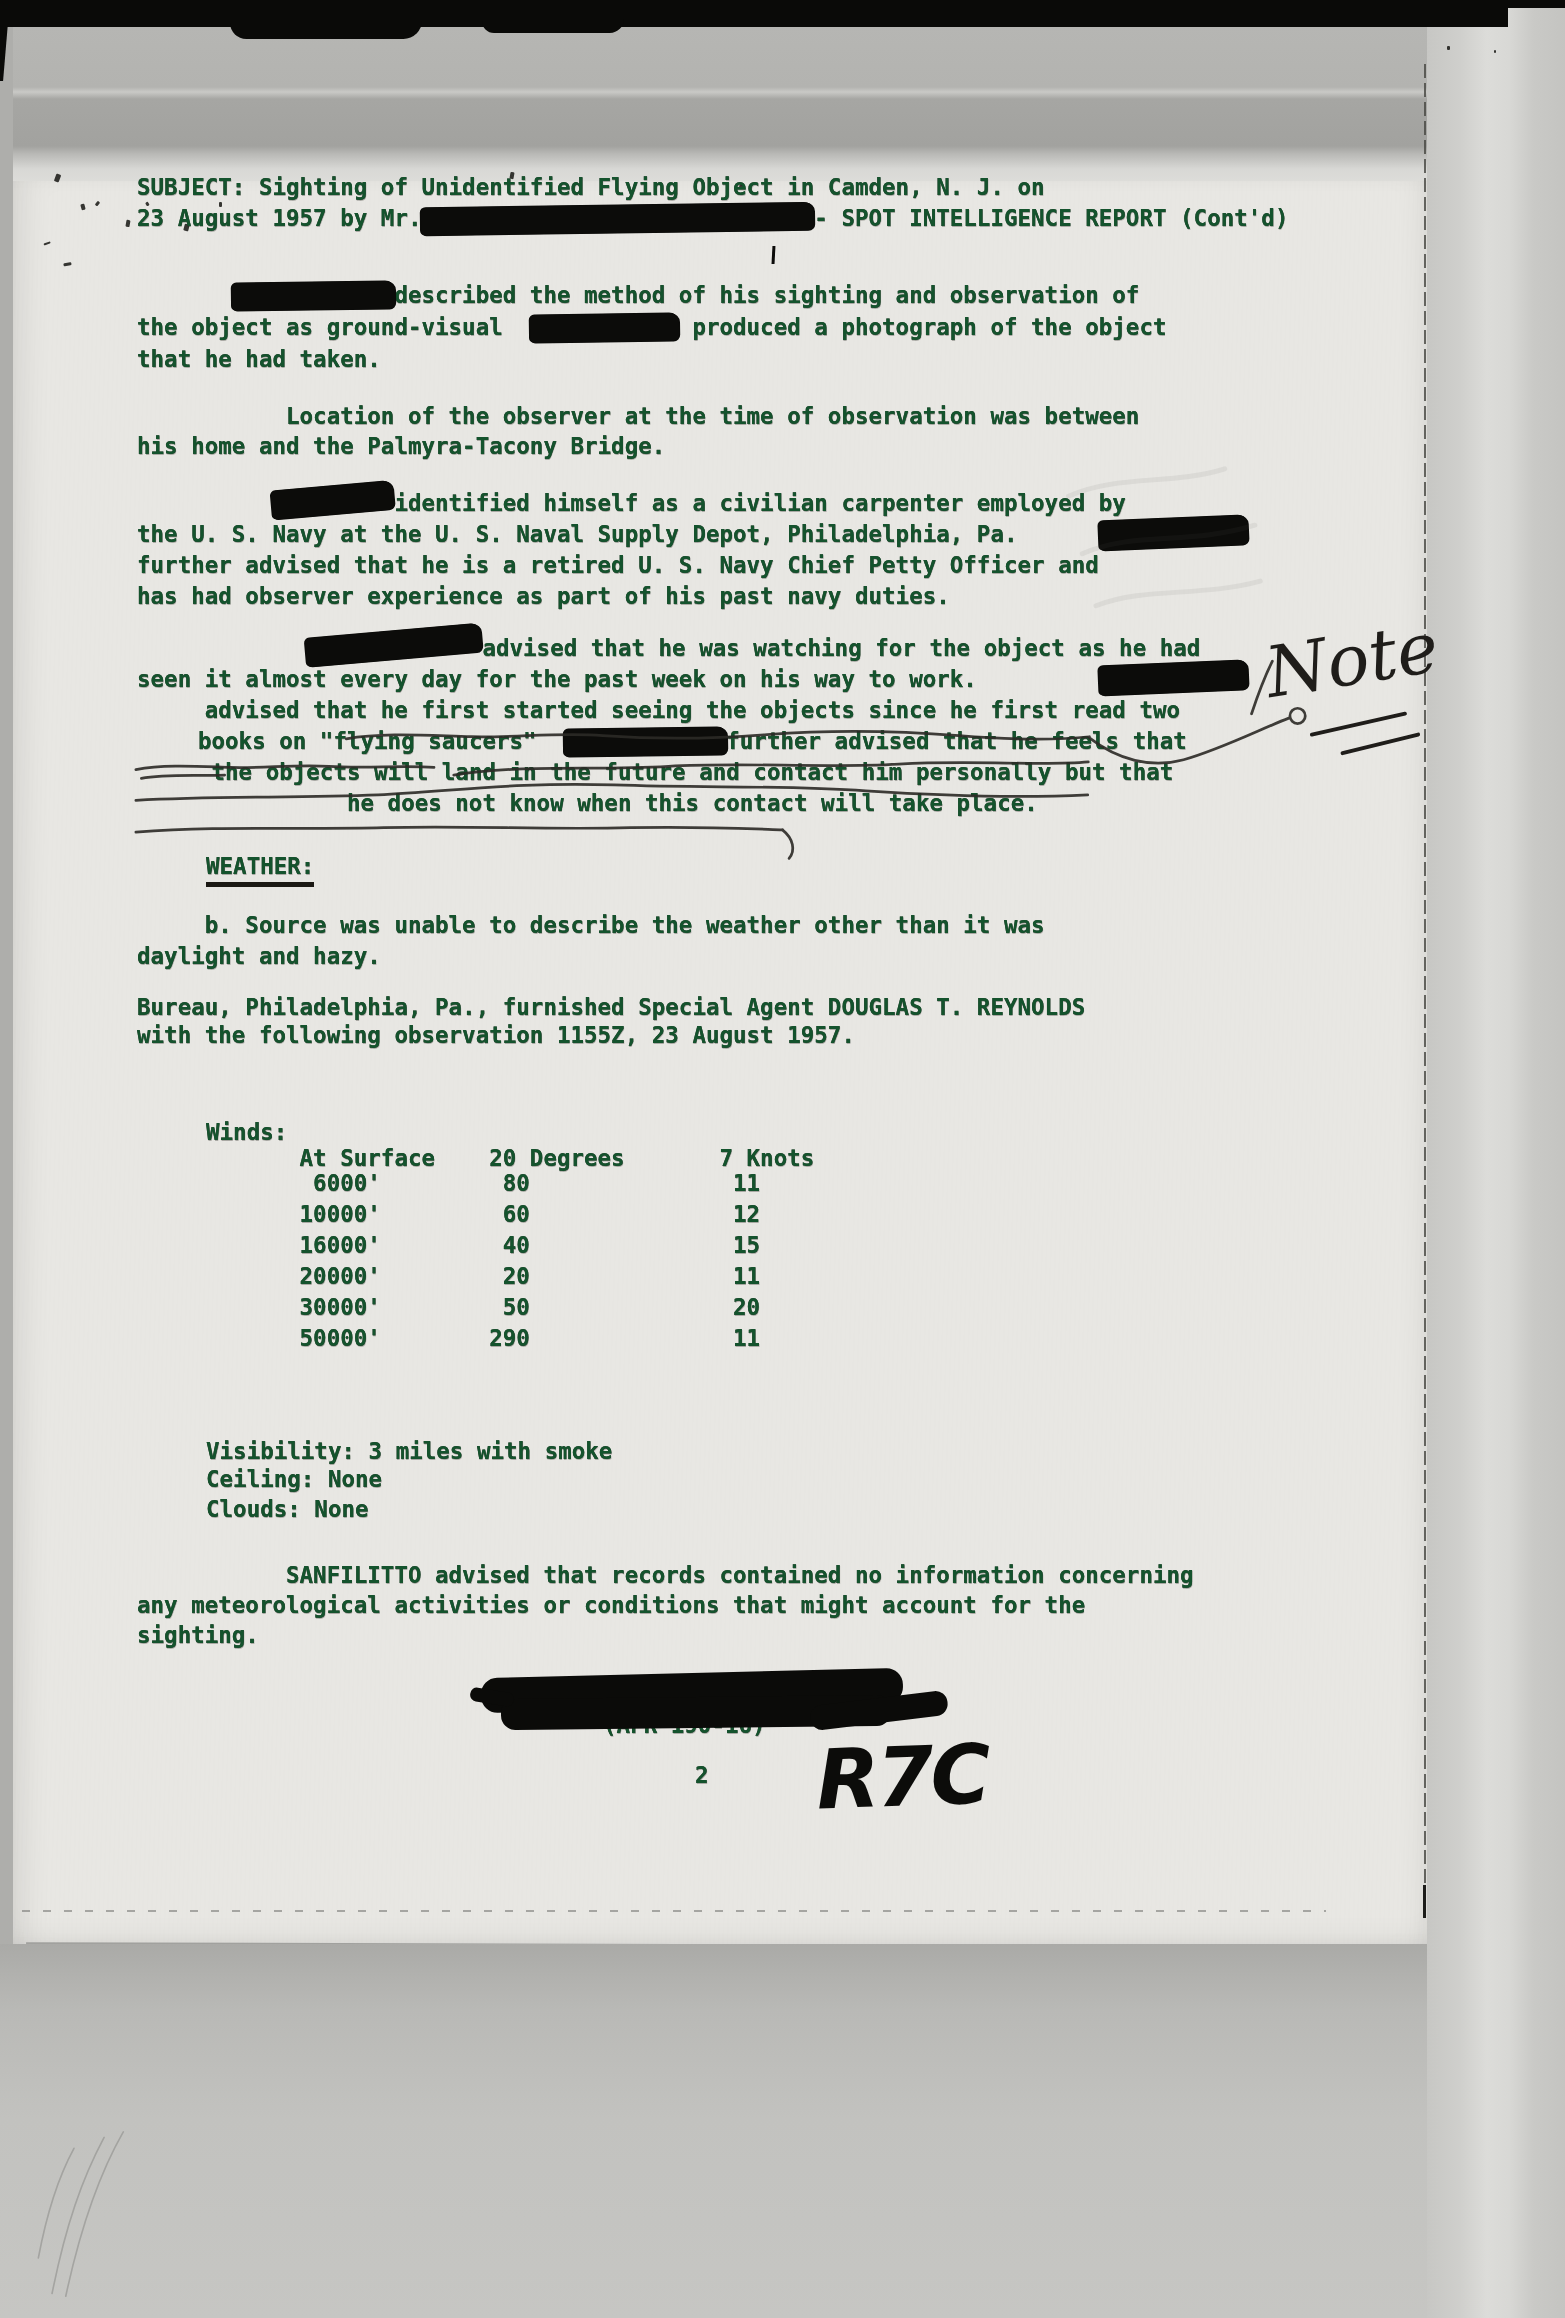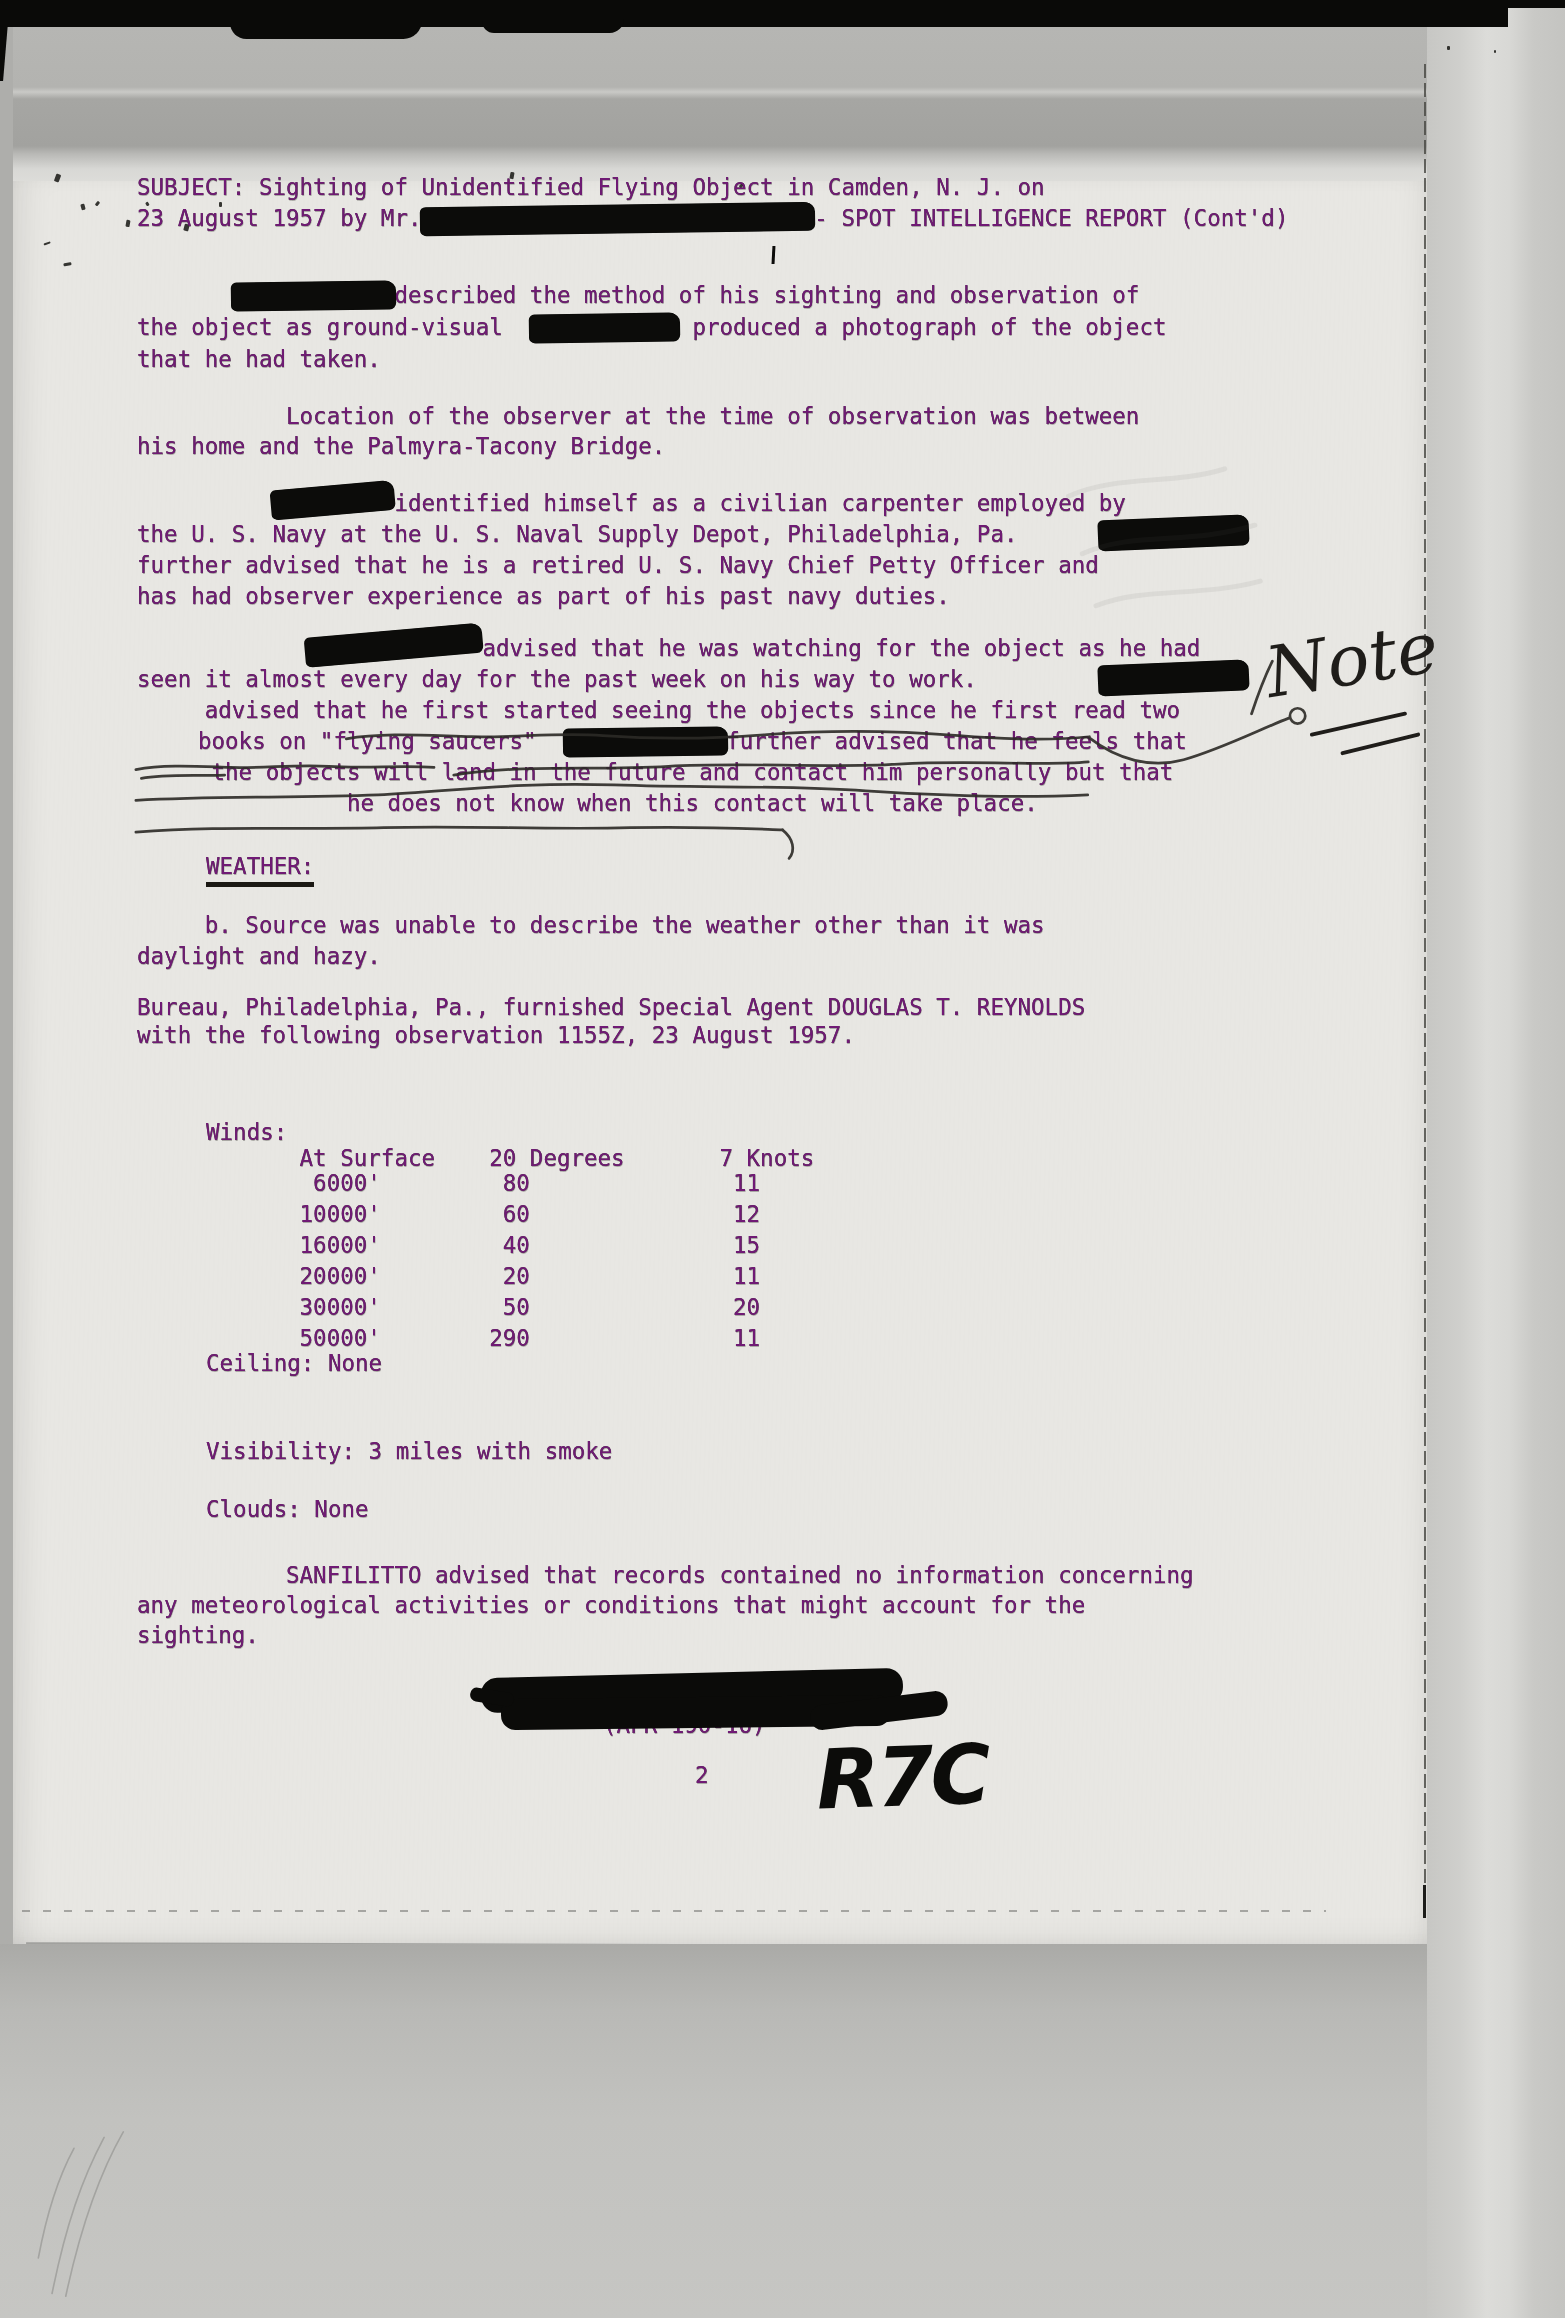--- a/index.html
+++ b/index.html
@@ -26,41 +26,41 @@
      background:repeating-linear-gradient(90deg,#6f6f6c 0 7.7px,transparent 7.7px 21px);}
   .bottom-area{position:absolute;left:0;top:1944px;width:1427px;height:374px;
      background:linear-gradient(180deg,#aaaaa7 0,#b9b9b6 66px,#c2c2bf 175px,#c6c6c3 100%);}
   .bottom-shadow-band{position:absolute;left:26px;top:1944px;width:1332px;height:54px;background:#a1a19e;
      border-radius:0 0 26px 38px; transform:rotate(.15deg);}
   .edge-dashed-line{position:absolute;left:1424px;top:64px;width:1.6px;height:1852px;opacity:.8;
      background:repeating-linear-gradient(180deg,#454540 0 14.2px,transparent 14.2px 19px);}
   .edge-bold-segment{position:absolute;left:1423px;top:1885px;width:3.3px;height:33px;background:#1d1d1a;}
   .speck{position:absolute;background:#161613;opacity:.85;border-radius:1.1px;}
   
-  .tblock{position:absolute;font-size:22.5px;font-weight:400;color:#701a75;letter-spacing:0;
+  .tblock{position:absolute;font-size:22.5px;font-weight:700;color:#14532d;letter-spacing:0;
      text-shadow:0 0 0.5px rgba(28,26,20,.8), 0.4px 0.5px 0 rgba(28,26,20,.30);}
   .tblock .line{white-space:pre;height:inherit;}
   .redact{display:inline-block;background:#0c0c0a;height:1.25em;vertical-align:-0.3em;
      border-radius:5.5px 8.8px 6.6px 4.4px;transform:rotate(-0.8deg);box-shadow:1.1px 0.5px 0 #0c0c0a,-1.1px -0.5px 0 #0c0c0a;}
   .redact.ra{transform:rotate(-2.4deg) translateY(-1.1px);height:1.32em;}
   .redact.rb{transform:rotate(-5deg) translateY(-3.3px);height:1.3em;}
   .u-thick{border-bottom:5px solid #1b1914;padding-bottom:3.3px;}
   
   #blk-subject{left:137px;top:172px;line-height:31px;}
   #blk-p1{left:137px;top:279px;line-height:32px;}
   #blk-p2{left:137px;top:401px;line-height:30px;}
   #blk-p3{left:137px;top:488px;line-height:31px;}
   #blk-p4{left:137px;top:633px;line-height:31px;text-align:center;}
   #blk-weather{left:206px;top:851px;line-height:31px;}
   #blk-bpara{left:137px;top:910px;line-height:31px;}
   #blk-onpara{left:137px;top:993px;line-height:28px;}
   #blk-winds-label{left:206px;top:1117px;line-height:31px;}
   #blk-winds-header{left:137px;top:1143px;line-height:31px;white-space:pre;}
   #blk-winds-rows{left:137px;top:1168px;line-height:31px;}
-  #blk-ceiling{left:206px;top:1348px;line-height:31px;}
+  #blk-ceiling{left:206px;top:1464px;line-height:31px;}
   #blk-visibility{left:206px;top:1436px;line-height:31px;}
   #blk-clouds{left:206px;top:1494px;line-height:31px;}
   #blk-closing{left:137px;top:1560px;line-height:30px;}
   #blk-afr{left:603px;top:1710px;line-height:31px;}
   #blk-pagenum{left:695px;top:1760px;line-height:31px;}
   
   .blob{position:absolute;background:#0b0b09;}
   #blobA{left:481px;top:1673px;width:422px;height:35px;border-radius:16.4px;transform:rotate(-1.4deg);}
   #blobB{left:501px;top:1697px;width:390px;height:31px;border-radius:14.2px;transform:rotate(-.6deg);}
   #blobC{left:810px;top:1698px;width:138px;height:25px;border-radius:12px;transform:rotate(-7deg);}

